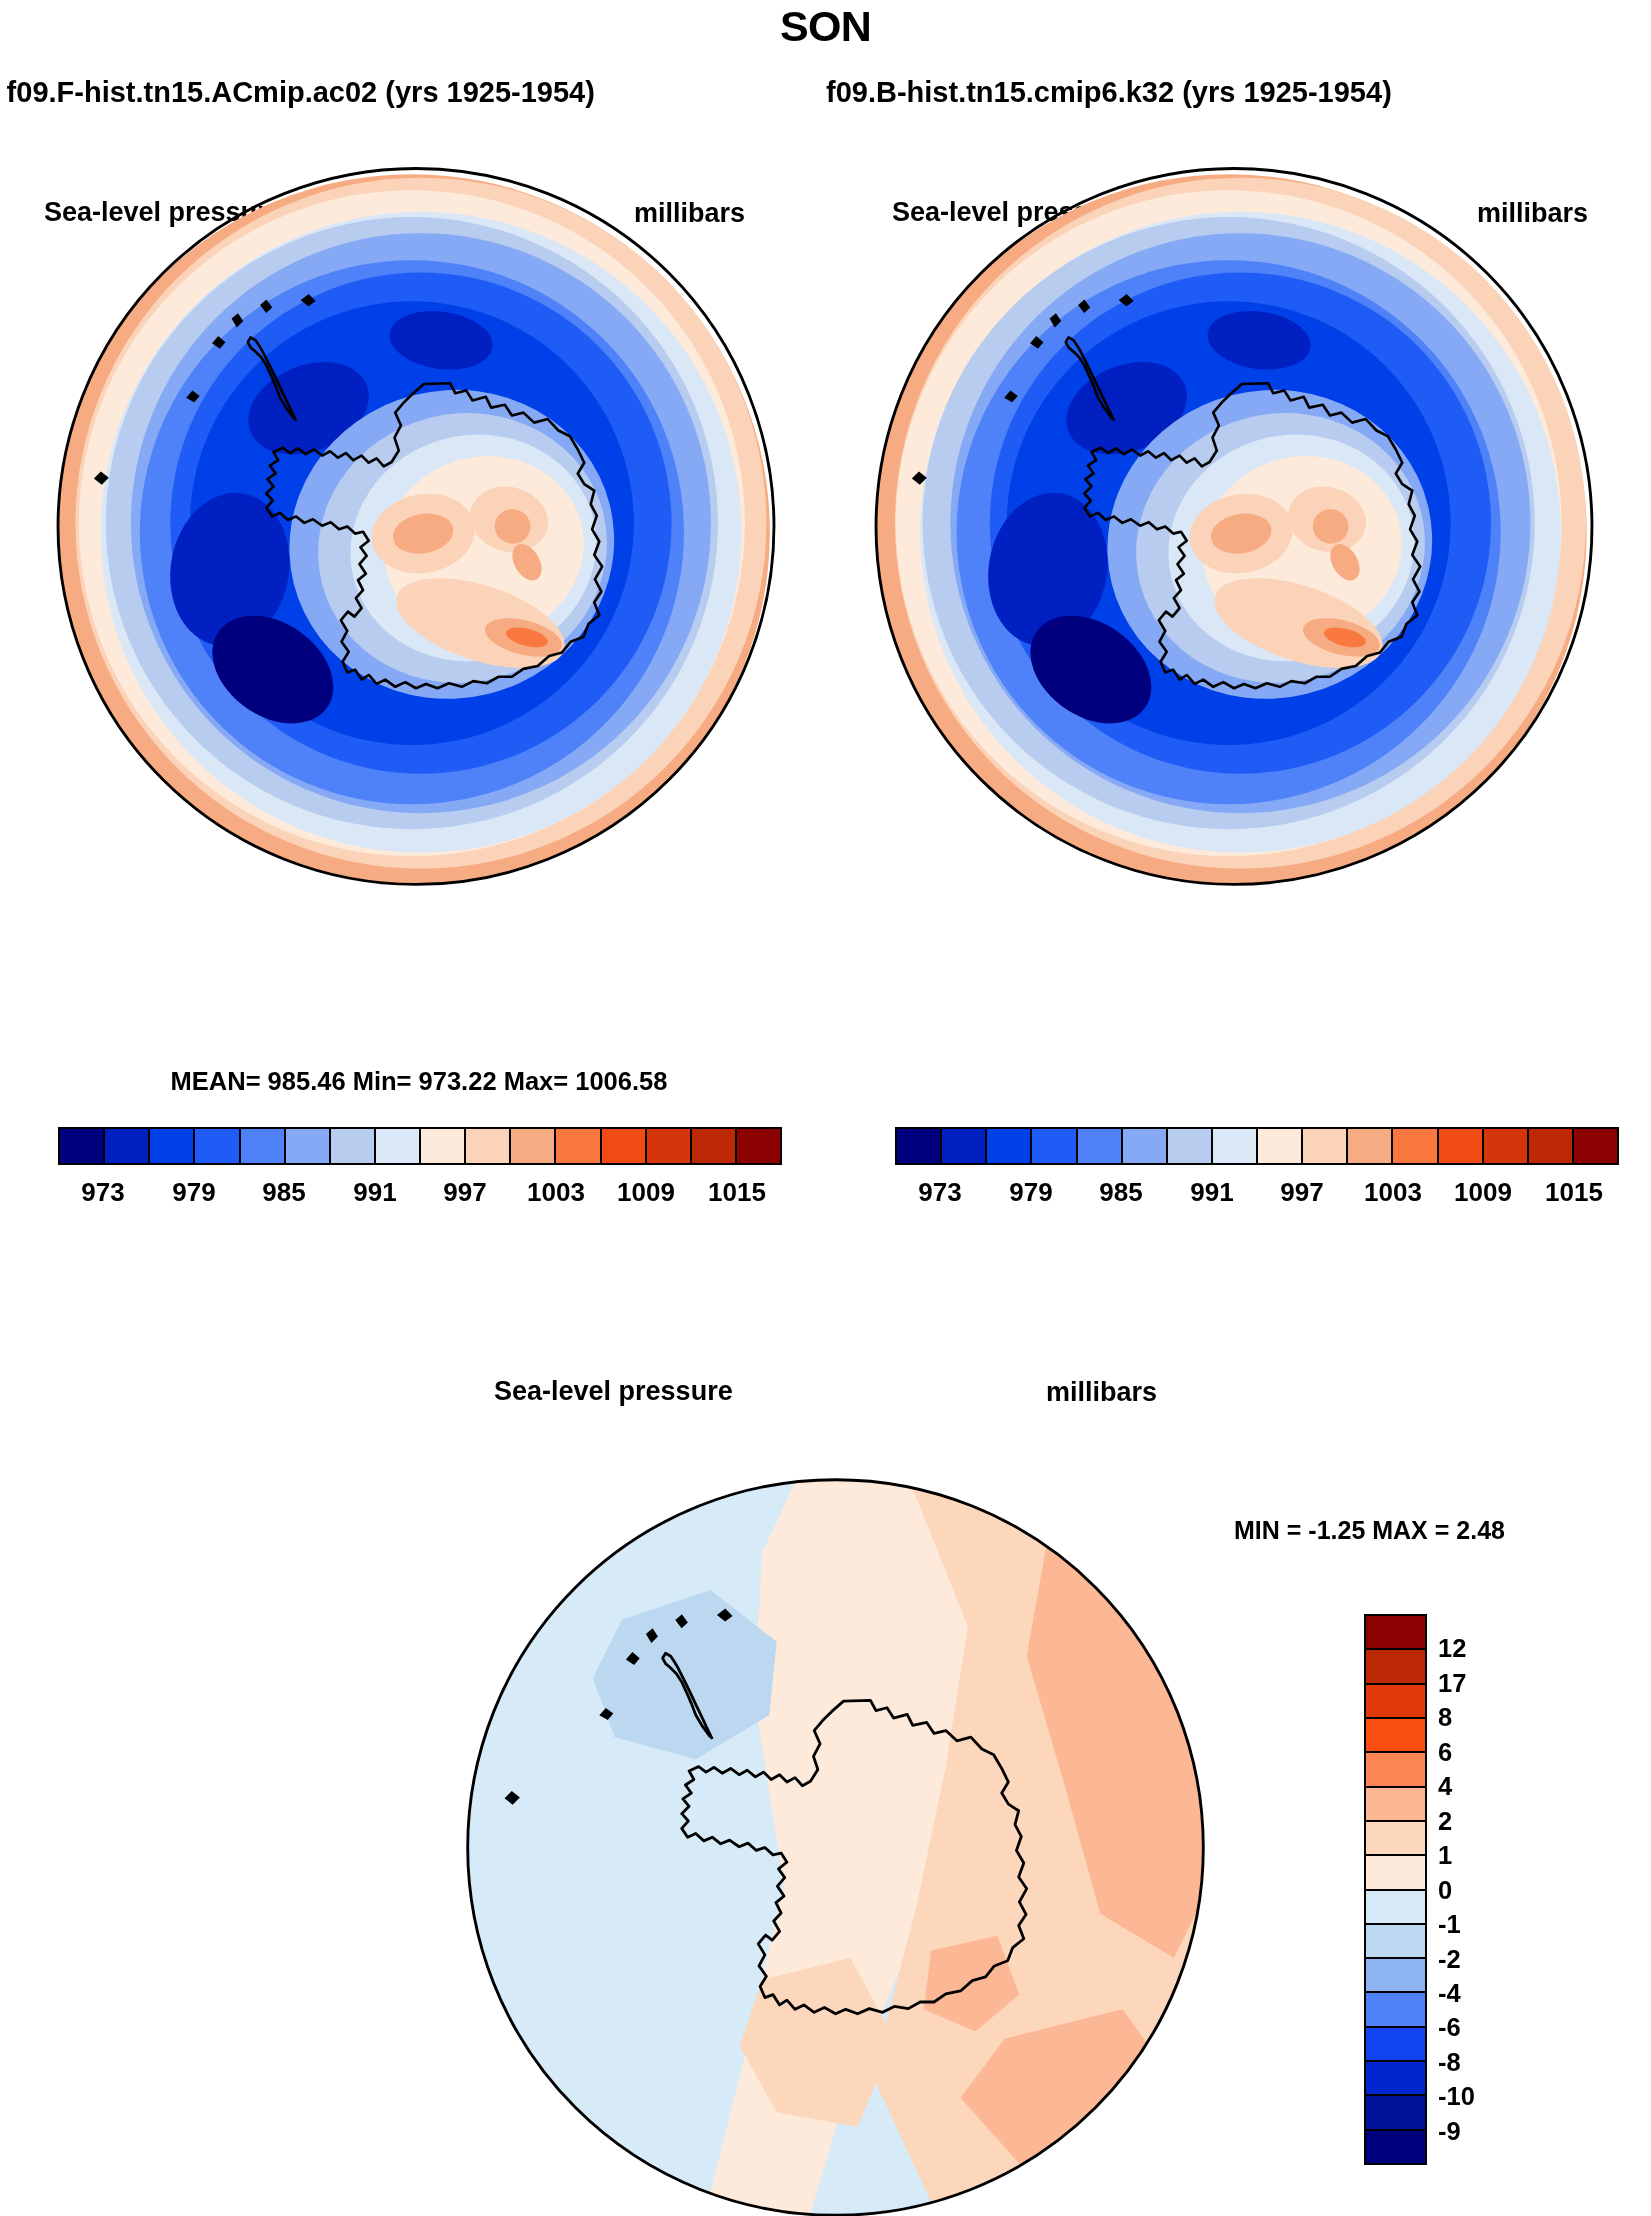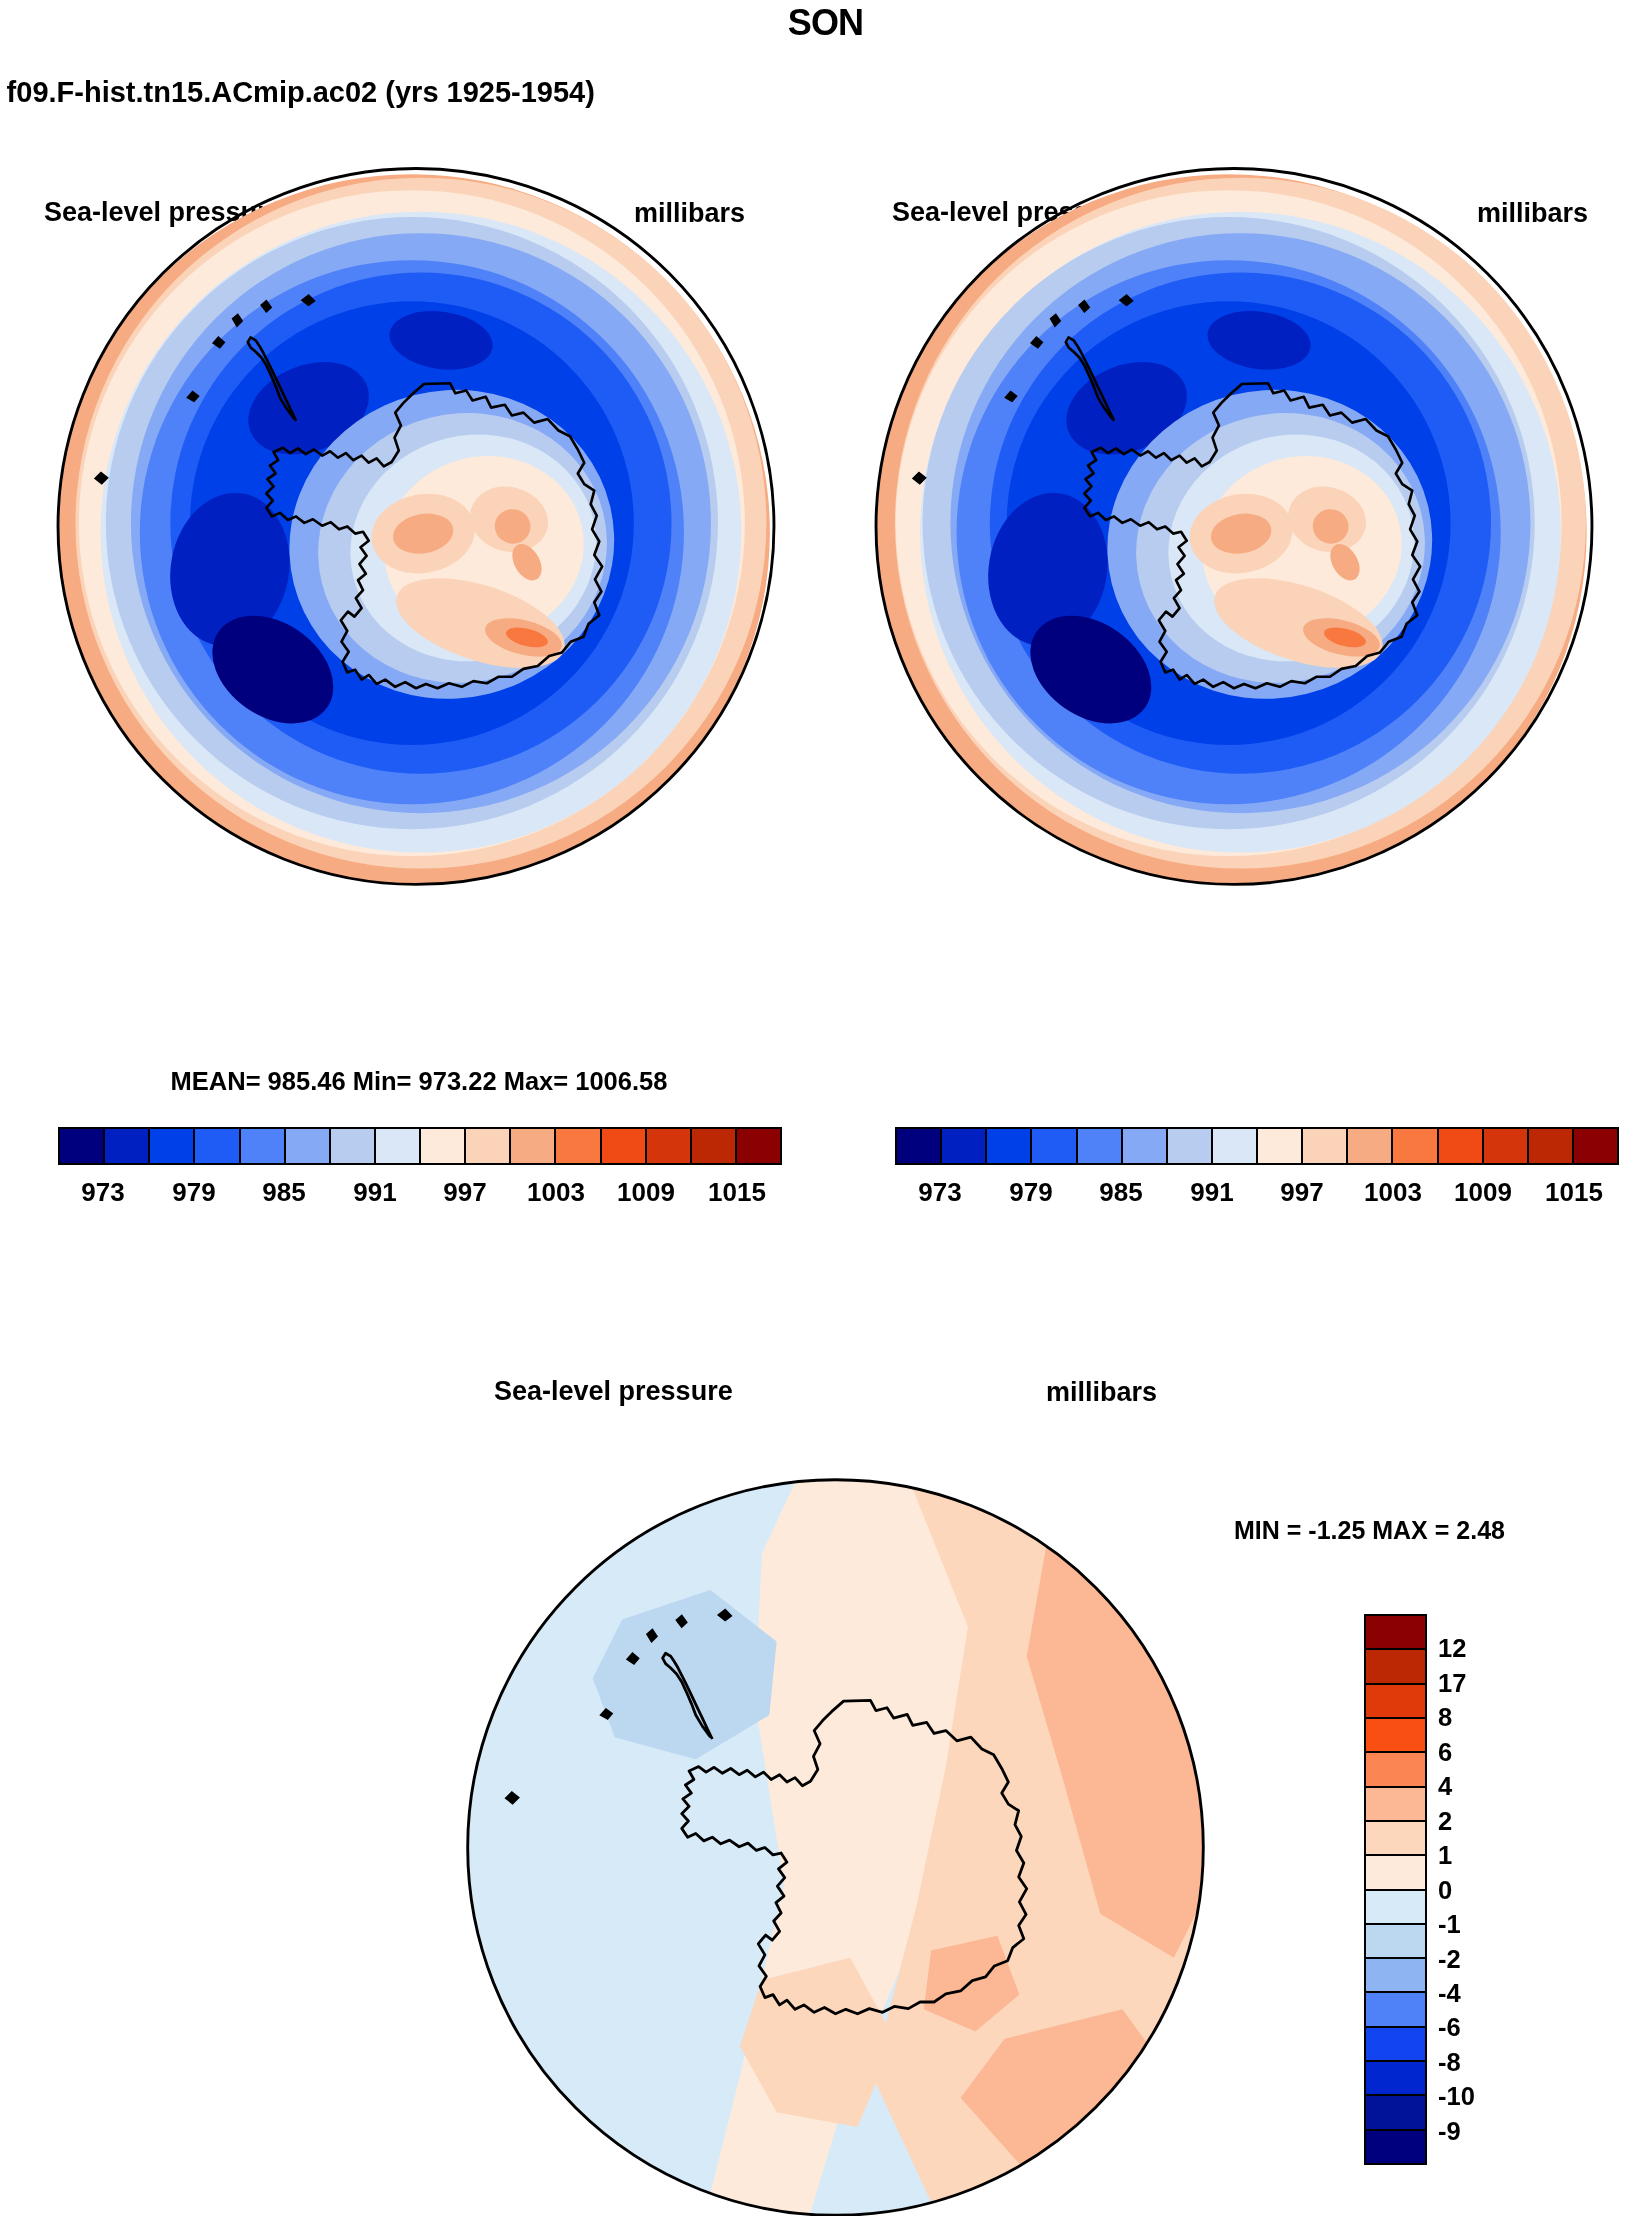--- a/index.html
+++ b/index.html
@@ -1,19 +1,19 @@
 <!DOCTYPE html>
 <html style="font-size:13px"><head>
 <meta charset="utf-8">
 <style>
   html,body{margin:0;padding:0;background:#ffffff;}
   body{width:1651px;height:2216px;font-family:"Liberation Sans",sans-serif;color:#000;position:relative;overflow:hidden;}
   .page{position:relative;width:1651px;height:2216px;}
   .abs{position:absolute;}
-  #main-title{width:100%;text-align:center;top:1.6px;font-size:36px;font-weight:bold;letter-spacing:-0.8px;}
+  #main-title{width:100%;text-align:center;top:1.6px;font-size:43px;font-weight:bold;letter-spacing:-0.8px;}
   .case-hdr{top:76px;font-size:29px;font-weight:bold;white-space:nowrap;}
   #case-left-title{left:6.6px;}
   #case-right-title{left:826px;}
   .panel-varname{font-size:27px;font-weight:bold;white-space:nowrap;}
   .panel-units{font-size:27px;font-weight:bold;white-space:nowrap;}
   .stats-line{font-size:25.5px;font-weight:bold;white-space:nowrap;text-align:center;}
   .cb-ticklabel{position:absolute;font-size:26px;font-weight:bold;transform:translateX(-50%);white-space:nowrap;}
   .vcb-ticklabel{position:absolute;font-size:25.5px;font-weight:bold;transform:translateY(-50%);white-space:nowrap;}
   #diff-case-title{width:100%;text-align:center;top:1274px;font-size:30px;font-weight:bold;}
   #diff-varname{left:494px;top:1376px;}
@@ -22,20 +22,21 @@
   svg{display:block;}
 </style>
 </head>
 <body>
 
 <div class="page">
 
   <div class="abs" id="main-title">SON</div>
 
   <div class="abs case-hdr" id="case-left-title">f09.F-hist.tn15.ACmip.ac02 (yrs 1925-1954)</div>
+  <div class="abs case-hdr" id="case-right-title">f09.B-hist.tn15.cmip6.k32 (yrs 1925-1954)</div>
 
   <div class="abs panel-varname" style="left:44px;top:197px;">Sea-level pressure</div>
   <div class="abs panel-units" style="left:634px;top:198px;">millibars</div>
 
   <div class="abs" style="left:25px;top:152px;">
     <svg width="782" height="897" viewBox="0 0 950 1090">
       <defs>
         <clipPath id="clipL">
             <circle cx="475" cy="455" r="435"></circle>
           </clipPath>

